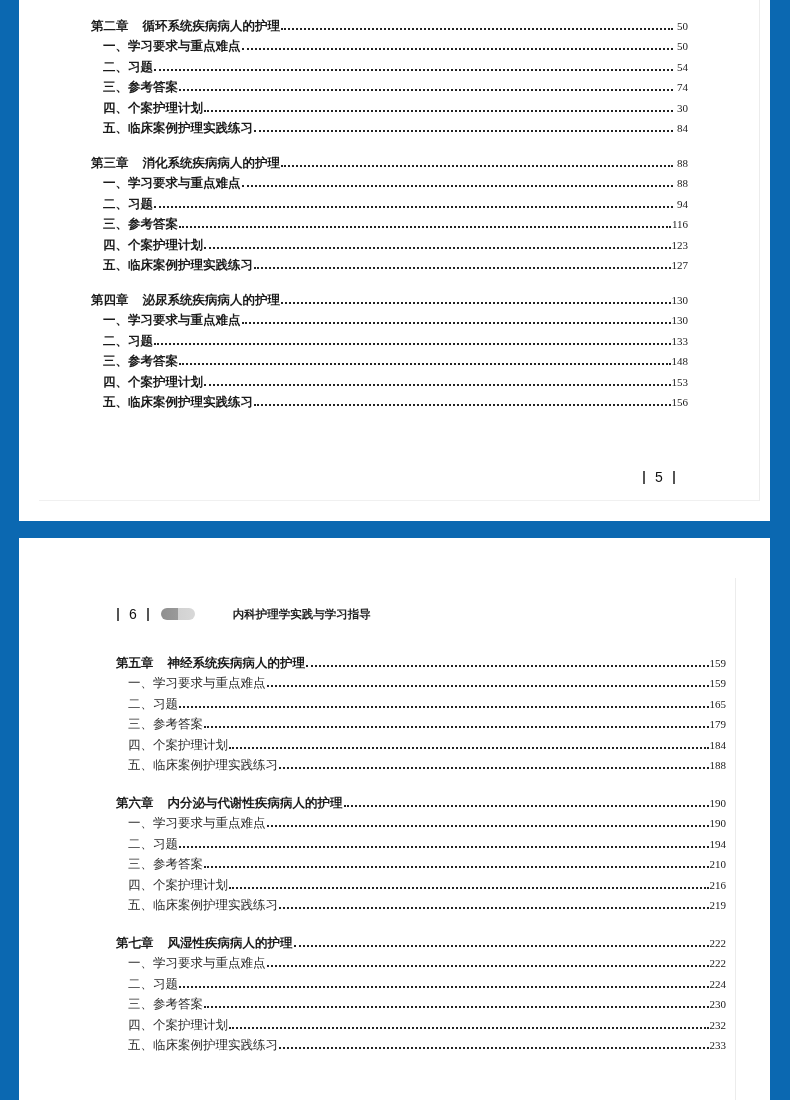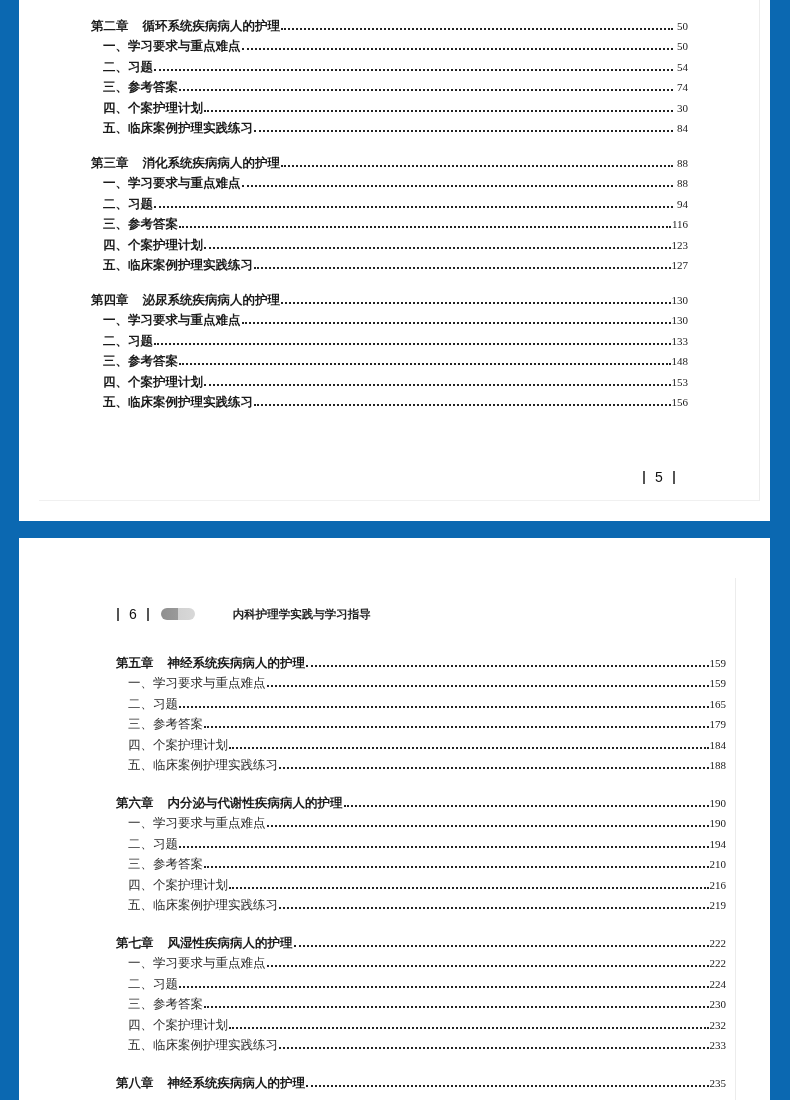--- a/index.html
+++ b/index.html
@@ -292,22 +292,15 @@
           <span class="leader"></span>
           <span class="page">232</span>
         </div>
       <div class="row sub-row">
           <span class="title">五、临床案例护理实践练习</span>
           <span class="leader"></span>
           <span class="page">233</span>
         </div>
     </div>
 
-    <div class="chapter">
-      <div class="row chapter-row">
-        <span class="title"><span class="chapter-num">第八章</span><span>神经系统疾病病人的护理</span></span>
-        <span class="leader"></span>
-        <span class="page">235</span>
-      </div>
-    </div>
 
   </div>
 </div>
 
 </body></html>

